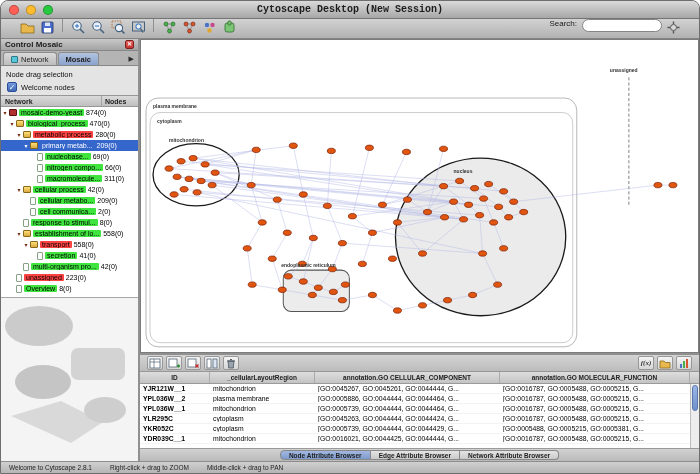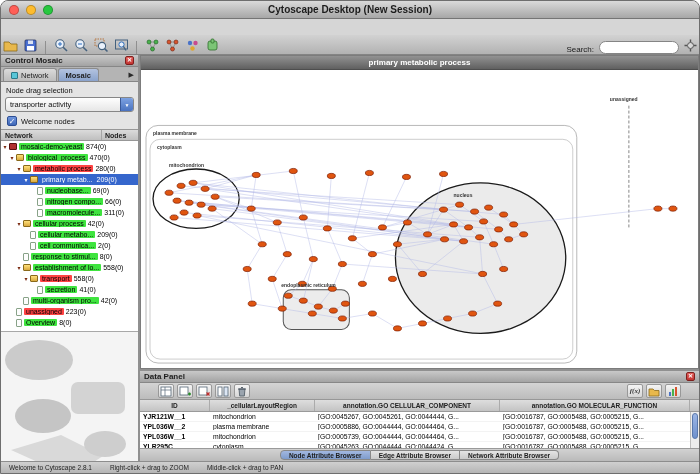--- a/index.html
+++ b/index.html
@@ -5,24 +5,24 @@
   html,body{margin:0;padding:0;background:#ffffff;}
   body{width:700px;height:474px;font-family:"Liberation Sans",sans-serif;overflow:hidden;}
   *{box-sizing:border-box;}
   .window{width:700px;height:474px;display:flex;flex-direction:column;background:#d6d6d6;border:1px solid #6e6e6e;border-radius:8px 8px 0 0;overflow:hidden;}
 
   
   .titlebar{flex:0 0 18px;background:linear-gradient(#dadada,#a7a7a7);border-bottom:1px solid #757575;display:flex;align-items:center;position:relative;}
   .lights{display:flex;gap:7px;margin-left:8px;z-index:2;}
   .light{width:10px;height:10px;border-radius:50%;border:1px solid rgba(0,0,0,.25);}
   .light.red{background:#ff5f57;} .light.yellow{background:#febc2e;} .light.green{background:#28c840;}
-  .win-title{position:absolute;left:0;right:0;text-align:center;font-size:10px;font-weight:bold;color:#1c1c1c;}
+  .win-title{position:absolute;left:0;right:0;text-align:center;font-size:10px;font-weight:bold;color:#1c1c1c;font-family:Liberation Mono, monospace;}
 
   
-  .toolbar{flex:0 0 20px;background:linear-gradient(#d2d2d2,#b2b2b2);border-bottom:1px solid #848484;display:flex;align-items:flex-end;padding:0 0;gap:2px;margin-top:16px;}
+  .toolbar{flex:0 0 20px;background:linear-gradient(#d2d2d2,#b2b2b2);border-bottom:1px solid #848484;display:flex;align-items:flex-start;padding:0 17px;gap:2px;}
   .tbtn{width:18px;height:17px;display:flex;align-items:center;justify-content:center;border-radius:3px;}
   .tsep{width:1px;height:13px;background:#8f8f8f;margin:0 4px;}
   .spacer{flex:1;}
   .search-label{font-size:8px;color:#1a1a1a;margin-right:3px;}
   .search-combo{display:flex;align-items:center;background:#fff;border:1px solid #858585;border-radius:7px;height:13px;width:80px;overflow:hidden;}
   .search-input{flex:1;border:none;outline:none;font-size:7.5px;height:11px;padding:0 5px;background:transparent;font-family:"Liberation Sans",sans-serif;}
 
   
   .main{flex:1;display:flex;min-height:0;}
 
@@ -66,21 +66,21 @@
 
   
   .right-col{flex:1;display:flex;flex-direction:column;min-width:0;}
   .network-view{flex:0 0 314px;display:flex;flex-direction:column;border:1px solid #7c7c7c;min-height:0;}
   .net-titlebar{flex:0 0 13px;background:linear-gradient(#929292,#606060);color:#fff;font-size:8px;font-weight:bold;text-align:center;line-height:13px;border-bottom:1px solid #4e4e4e;}
   .net-canvas-wrap{flex:1;background:#ffffff;position:relative;min-height:0;}
   .net-canvas-wrap svg{position:absolute;inset:0;width:100%;height:100%;}
 
   
   .data-panel{flex:1;display:flex;flex-direction:column;border-top:2px solid #909090;min-height:0;background:#d6d6d6;}
-  .dp-toolbar{flex:0 0 17px;background:linear-gradient(#d4d4d4,#bcbcbc);border-bottom:1px solid #979797;display:flex;align-items:center;padding:0 18px;gap:3px;}
+  .dp-toolbar{flex:0 0 17px;background:linear-gradient(#d4d4d4,#bcbcbc);border-bottom:1px solid #979797;display:flex;align-items:center;padding:0 7px;gap:3px;}
   .dp-btn{width:16px;height:14px;border:1px solid #989898;border-radius:2px;background:linear-gradient(#f4f4f4,#d6d6d6);display:flex;align-items:center;justify-content:center;font-size:6px;color:#333;}
   .dp-fx{font-style:italic;font-weight:bold;font-family:"Liberation Serif",serif;font-size:7px;}
   .dtable{flex:1;display:flex;flex-direction:column;background:#fff;min-height:0;position:relative;}
   .dt-header{display:flex;flex:0 0 12px;background:linear-gradient(#dedede,#c3c3c3);border-bottom:1px solid #9a9a9a;font-size:6.5px;font-weight:bold;color:#222;padding-right:9px;}
   .dt-h{border-right:1px solid #ababab;display:flex;align-items:center;justify-content:center;overflow:hidden;white-space:nowrap;padding:0 2px;}
   .c0{flex:0 0 70px;} .c1{flex:0 0 105px;} .c2{flex:0 0 185px;} .c3{flex:1;min-width:0;}
   .dt-body{flex:1;overflow:hidden;padding-right:9px;}
   .dt-row{display:flex;height:10px;font-size:6.8px;align-items:center;color:#000;border-bottom:1px solid #f3f3f3;}
   .dt-c{padding:0 3px;overflow:hidden;white-space:nowrap;}
   .dt-row .c0{font-weight:bold;}
@@ -214,24 +214,20 @@
               <span class="cp-tab-ic"></span>
               <span>Network</span>
             </span>
             <span class="cp-tab active">
               <span>Mosaic</span>
             </span>
           </span>
         <span class="cp-tab-scroll">▶</span>
       </div>
       <div class="cp-label">Node drag selection</div>
-      <div class="combo">
-        <span class="combo-text">transporter activity</span>
-        <span class="combo-btn">▼</span>
-      </div>
       <div class="check-row">
         <span class="checkbox">✓</span>
         <span class="check-label">Welcome nodes</span>
       </div>
       <div class="tree-header">
         <span class="th1">Network</span>
         <span class="th2">Nodes</span>
       </div>
       <div class="tree">
           <div class="trow">
@@ -361,21 +357,20 @@
           <ellipse cx="42" cy="84" rx="28" ry="17" fill="#c5c5c5"></ellipse>
           <path d="M10,118 L60,103 L102,124 L70,145 Z" fill="#d9d9d9"></path>
           <ellipse cx="104" cy="112" rx="21" ry="13" fill="#cecece"></ellipse>
         </svg>
       </div>
     </div>
 
     <div class="right-col">
 
       <div class="network-view">
-        <div class="net-titlebar">primary metabolic process</div>
         <div class="net-canvas-wrap">
           <svg id="net-svg" viewBox="0 0 556 301" preserveAspectRatio="none">
               <rect x="5" y="56" width="430" height="240" rx="12" fill="none" stroke="#9a9a9a" stroke-width="0.7"></rect>
               <rect x="9" y="70" width="422" height="222" rx="10" fill="none" stroke="#ababab" stroke-width="0.6"></rect>
               <rect x="142" y="222" width="66" height="40" rx="8" fill="#ececec" stroke="#555555" stroke-width="1"></rect>
               <ellipse cx="55" cy="130" rx="43" ry="30" fill="none" stroke="#1a1a1a" stroke-width="1.3"></ellipse>
               <ellipse cx="339" cy="190" rx="85" ry="76" fill="#ebebeb" stroke="#1a1a1a" stroke-width="1.3"></ellipse>
               <line x1="487" y1="36" x2="487" y2="160" stroke="#666" stroke-width="0.8" stroke-dasharray="3,2"></line>
               <line x1="52" y1="114" x2="302" y2="141" stroke="#b3b9e6" stroke-width="0.7" opacity="0.65"></line>
               <line x1="52" y1="114" x2="312" y2="156" stroke="#b3b9e6" stroke-width="0.7" opacity="0.65"></line>
@@ -542,24 +537,20 @@
               <text x="16" y="80" font-size="5" font-weight="bold" fill="#333" font-family="&quot;Liberation Sans&quot;, sans-serif">cytoplasm</text>
               <text x="28" y="98" font-size="5" font-weight="bold" fill="#333" font-family="&quot;Liberation Sans&quot;, sans-serif">mitochondrion</text>
               <text x="312" y="128" font-size="5" font-weight="bold" fill="#333" font-family="&quot;Liberation Sans&quot;, sans-serif">nucleus</text>
               <text x="140" y="219" font-size="5" font-weight="bold" fill="#333" font-family="&quot;Liberation Sans&quot;, sans-serif">endoplasmic reticulum</text>
               <text x="468" y="31" font-size="5" font-weight="bold" fill="#333" font-family="&quot;Liberation Sans&quot;, sans-serif">unassigned</text>
             </svg>
         </div>
       </div>
 
       <div class="data-panel">
-        <div class="panel-titlebar">
-          <span class="pt-text">Data Panel</span>
-          <span class="close-x">✕</span>
-        </div>
         <div class="dp-toolbar">
           <span class="dp-btn">
               <svg width="12" height="11" viewBox="0 0 12 11">
                 <rect x="1" y="1" width="10" height="9" fill="#fff" stroke="#567" stroke-width="0.8"></rect>
                 <line x1="1" y1="4" x2="11" y2="4" stroke="#567" stroke-width="0.7"></line>
                 <line x1="5" y1="1" x2="5" y2="10" stroke="#567" stroke-width="0.7"></line>
               </svg>
             </span>
           <span class="dp-btn">
               <svg width="12" height="11" viewBox="0 0 12 11">

